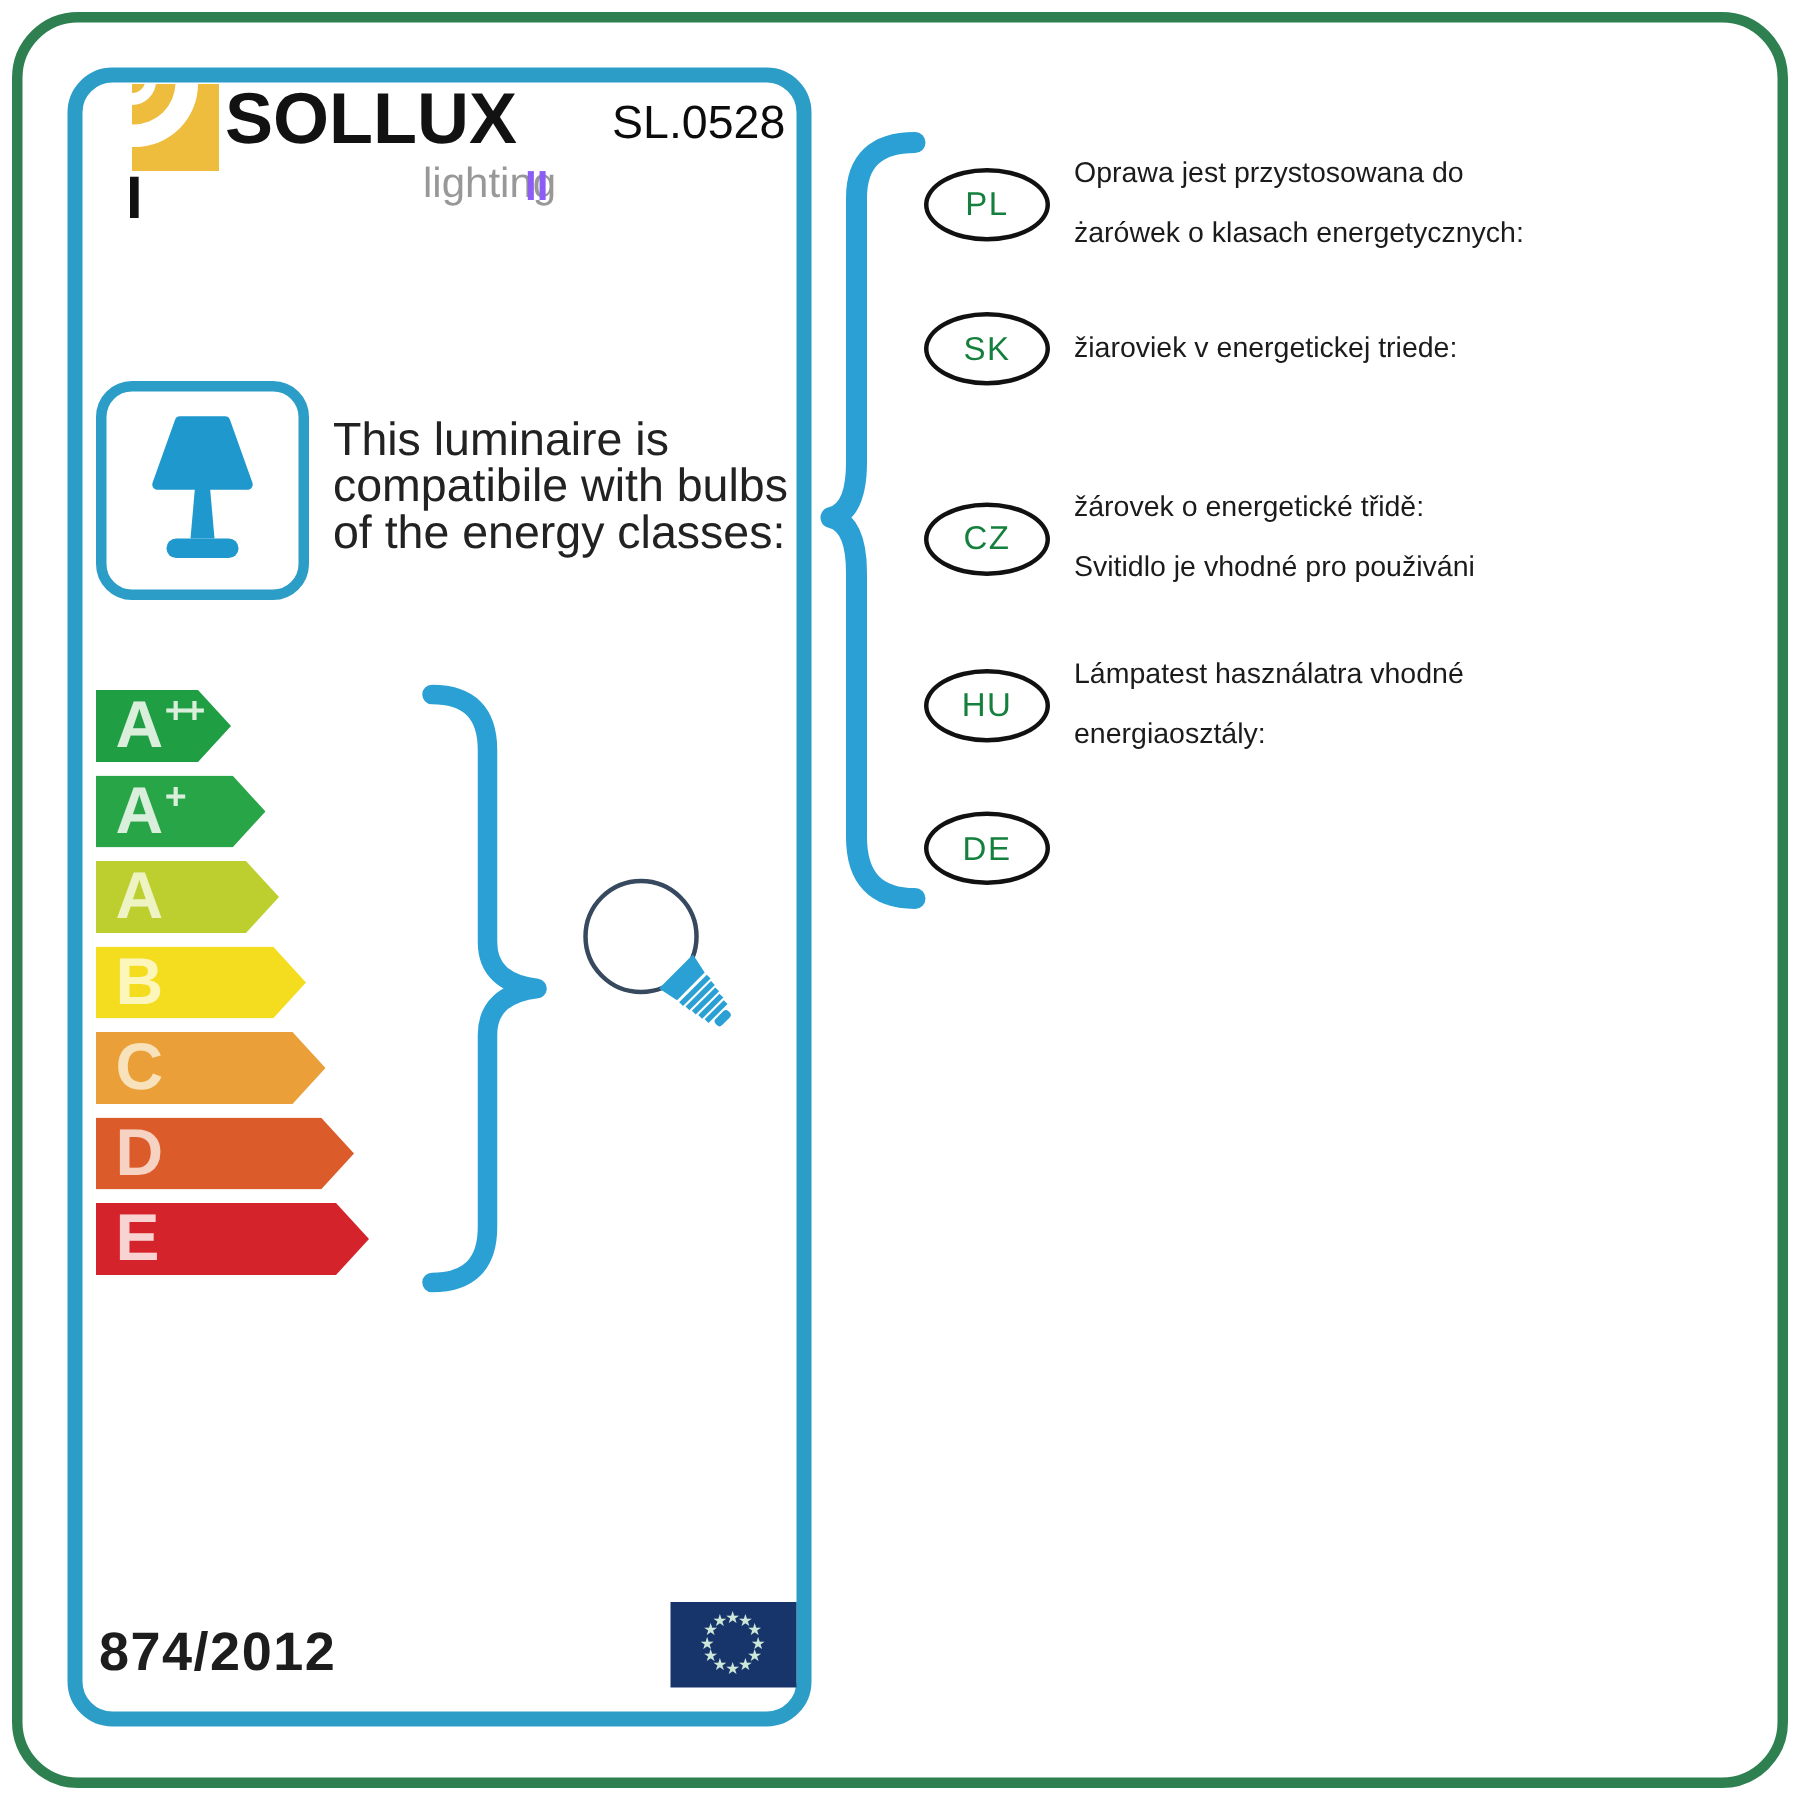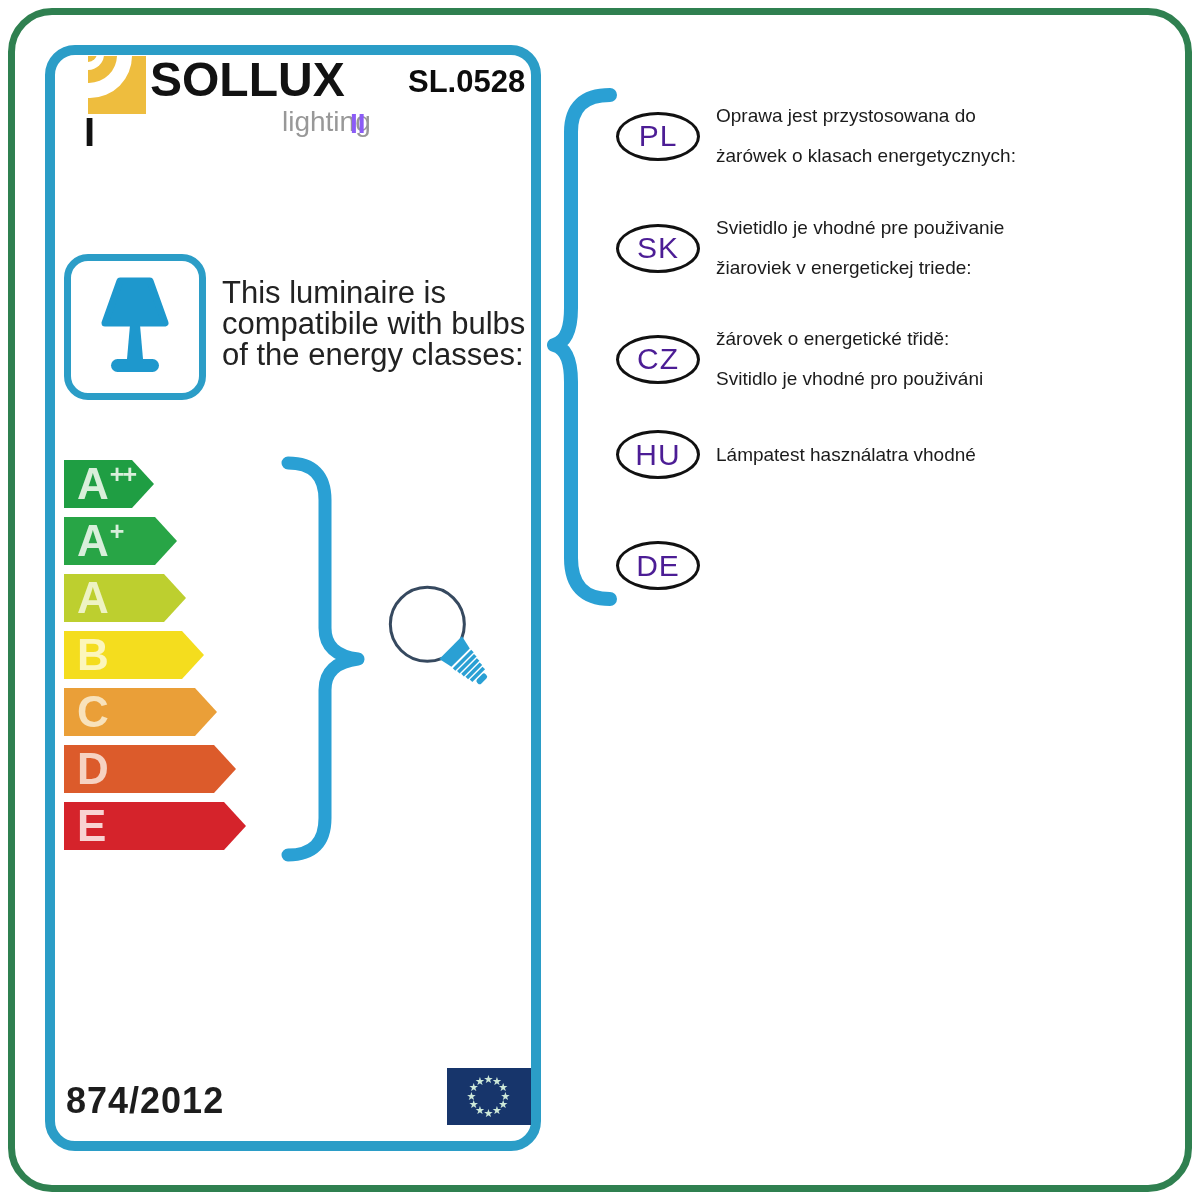--- a/index.html
+++ b/index.html
@@ -12,21 +12,21 @@
     border:7px solid #2f8050;border-radius:44px;box-sizing:border-box;
   }
   .main-box{
     position:absolute;left:45px;top:45px;width:496px;height:1106px;
     border:10px solid #2b9dc7;border-radius:30px;box-sizing:border-box;background:#fff;
   }
   
   .logo-icon{position:absolute;left:88px;top:56px;width:58px;height:58px;}
   .brand{position:absolute;left:150px;top:52px;font-size:48px;font-weight:800;color:#121212;letter-spacing:0px;}
   .brand-sub{position:absolute;left:282px;top:106px;font-size:28px;color:#989898;}
-  .product-code{position:absolute;left:408px;top:64px;font-size:31px;font-weight:700;color:#0c0c0c;}
+  .product-code{position:absolute;left:408px;top:64px;font-size:31px;font-weight:400;color:#0c0c0c;}
   .tick-left{position:absolute;left:84px;top:110px;font-size:40px;font-weight:700;color:#111;}
   .tick-right{position:absolute;left:350px;top:108px;font-size:28px;font-weight:700;color:#8b5cf6;}
   
   .lamp-panel{
     position:absolute;left:64px;top:254px;width:142px;height:146px;box-sizing:border-box;
     border:7px solid #2b9dc7;border-radius:24px;display:flex;align-items:center;justify-content:center;
   }
   .intro{position:absolute;left:222px;top:277px;font-size:31px;line-height:31px;color:#222;}
   
   .energy-col{position:absolute;left:64px;top:460px;}
@@ -42,21 +42,21 @@
   
   .regulation{position:absolute;left:66px;top:1080px;font-size:36px;font-weight:700;color:#1d1d1d;letter-spacing:1px;}
   .eu-flag{position:absolute;left:447px;top:1068px;width:84px;height:57px;background:#17356b;}
   .eu-star{position:absolute;font-size:11px;line-height:11px;}
   
   .brace-langs{position:absolute;left:546px;top:88px;}
   .lang-entry{position:absolute;left:616px;display:flex;align-items:center;}
   .lang-oval{
     width:84px;height:49px;border:3px solid #111;border-radius:50%;box-sizing:border-box;
     display:flex;align-items:center;justify-content:center;
-    font-size:30px;color:#4c1d95;letter-spacing:1px;flex:none;margin-right:16px;
+    font-size:22px;color:#15803d;letter-spacing:1px;flex:none;margin-right:16px;
   }
   .lang-text{font-size:19px;line-height:40px;color:#1b1b1b;}
 </style>
 </head>
 <body>
 
 <div class="canvas">
 
   <div class="outer-border"></div>
   <div class="main-box"></div>
@@ -158,34 +158,34 @@
   <div class="lang-entry" style="top:96px">
     <div class="lang-oval">PL</div>
     <div class="lang-text">
       <div>Oprawa jest przystosowana do</div>
       <div>żarówek o klasach energetycznych:</div>
     </div>
   </div>
   <div class="lang-entry" style="top:208px">
     <div class="lang-oval">SK</div>
     <div class="lang-text">
-      <div>Svietidlo je vhodné pre použivanie</div>
       <div>žiaroviek v energetickej triede:</div>
     </div>
   </div>
   <div class="lang-entry" style="top:319px">
     <div class="lang-oval">CZ</div>
     <div class="lang-text">
       <div>žárovek o energetické třidě:</div>
       <div>Svitidlo je vhodné pro použiváni</div>
     </div>
   </div>
   <div class="lang-entry" style="top:430px">
     <div class="lang-oval">HU</div>
     <div class="lang-text">
       <div>Lámpatest használatra vhodné</div>
+      <div>energiaosztály:</div>
     </div>
   </div>
   <div class="lang-entry" style="top:541px">
     <div class="lang-oval">DE</div>
   </div>
 
 </div>
 
 </body></html>

